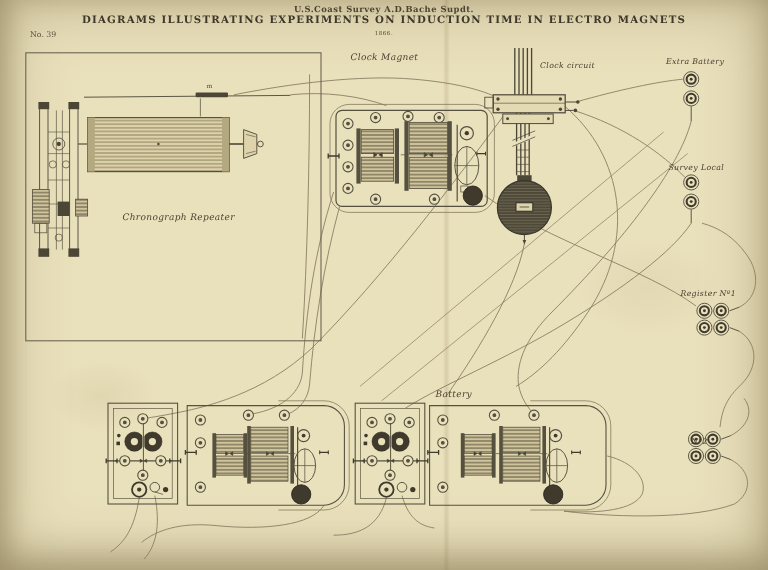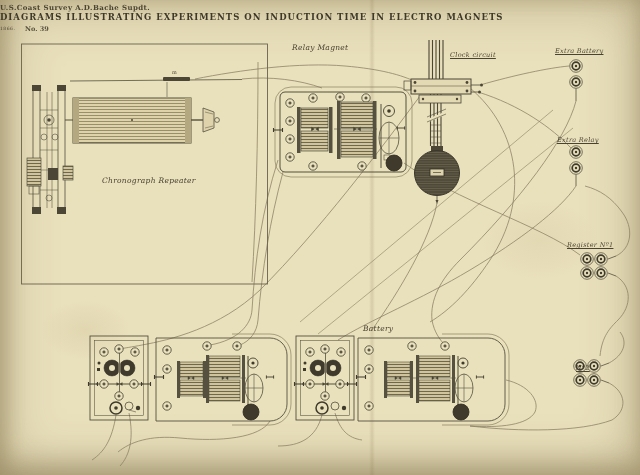--- a/index.html
+++ b/index.html
@@ -4,27 +4,27 @@
 <style>
   html,body{margin:0;padding:0;background:#8d8470;}
   .paper{
     position:relative;width:640px;height:475px;overflow:hidden;
     background:#e9e0bc;
     font-family:"DejaVu Serif","Liberation Serif",serif;
     box-shadow:inset 0 0 55px rgba(110,92,50,.38), inset 0 -14px 25px rgba(105,90,55,.28), inset 8px 0 18px rgba(110,92,50,.18);
   }
   .fold{position:absolute;top:0;bottom:0;width:6px;background:linear-gradient(90deg,rgba(120,100,60,0),rgba(120,100,60,.16),rgba(120,100,60,0));}
   .stain{position:absolute;border-radius:50%;pointer-events:none;}
-  .hdr{position:absolute;left:0;right:0;color:#4c4433;white-space:nowrap;}
+  .hdr{position:absolute;left:0;right:0;text-align:center;color:#4c4433;white-space:nowrap;}
   .hdr-survey{top:3px;font-size:7px;font-weight:bold;letter-spacing:.4px;}
   .hdr-title{top:12px;font-size:8.5px;font-weight:bold;letter-spacing:1px;color:#3e382a;}
   .hdr-year{top:26px;font-size:4.5px;letter-spacing:.5px;}
-  .plateno{position:absolute;left:25px;top:25px;font-size:6.5px;color:#5a5240;font-weight:bold;}
+  .plateno{position:absolute;left:25px;top:25px;font-size:6.5px;color:#5a5240;}
   .lbl{position:absolute;font-style:italic;color:#4a4232;font-size:7.5px;letter-spacing:.3px;white-space:nowrap;}
-  .lbl-s{font-size:6.5px;text-decoration:underline;}
+  .lbl-s{font-size:6.5px;}
   .lbl-m{font-size:5px;font-style:normal;}
   svg{position:absolute;left:0;top:0;}
 </style>
 </head>
 <body>
 
 <div class="paper">
 
   <div class="fold" style="left:369px"></div>
   <div class="stain" style="left:40px;top:300px;width:90px;height:60px;background:radial-gradient(rgba(150,125,70,.10),rgba(150,125,70,0) 70%)"></div>
@@ -367,22 +367,22 @@
         <circle cx="463" cy="363" r="1.6" fill="#3f3a2c" stroke="none"></circle>
         <ellipse cx="464" cy="388" rx="9" ry="14" stroke-width="0.8"></ellipse>
         <path stroke-width="0.6" d="M464,374 V402 M455,388 H473"></path>
         <use href="#ipost" transform="translate(480,377) scale(0.8)"></use>
       </g>
       <circle cx="461" cy="412" r="8" fill="#3f3a2c" stroke="#2e2a20" stroke-width="0.8"></circle>
     </g>
   </svg>
 
   <span class="lbl" style="left:102px;top:176px">Chronograph Repeater</span>
-  <span class="lbl" style="left:292px;top:43px">Relay Magnet</span>
+  <span class="lbl" style="left:292px;top:43px">Clock Magnet</span>
   <span class="lbl lbl-s" style="left:450px;top:51px">Clock circuit</span>
   <span class="lbl lbl-s" style="left:555px;top:47px">Extra Battery</span>
-  <span class="lbl lbl-s" style="left:557px;top:136px">Extra Relay</span>
+  <span class="lbl lbl-s" style="left:557px;top:136px">Survey Local</span>
   <span class="lbl lbl-s" style="left:567px;top:241px">Register Nº1</span>
   <span class="lbl lbl-s" style="left:576px;top:364px">Nº2</span>
   <span class="lbl" style="left:363px;top:324px">Battery</span>
   <span class="lbl lbl-m" style="left:172px;top:69px">m</span>
 
 </div>
 
 </body></html>

